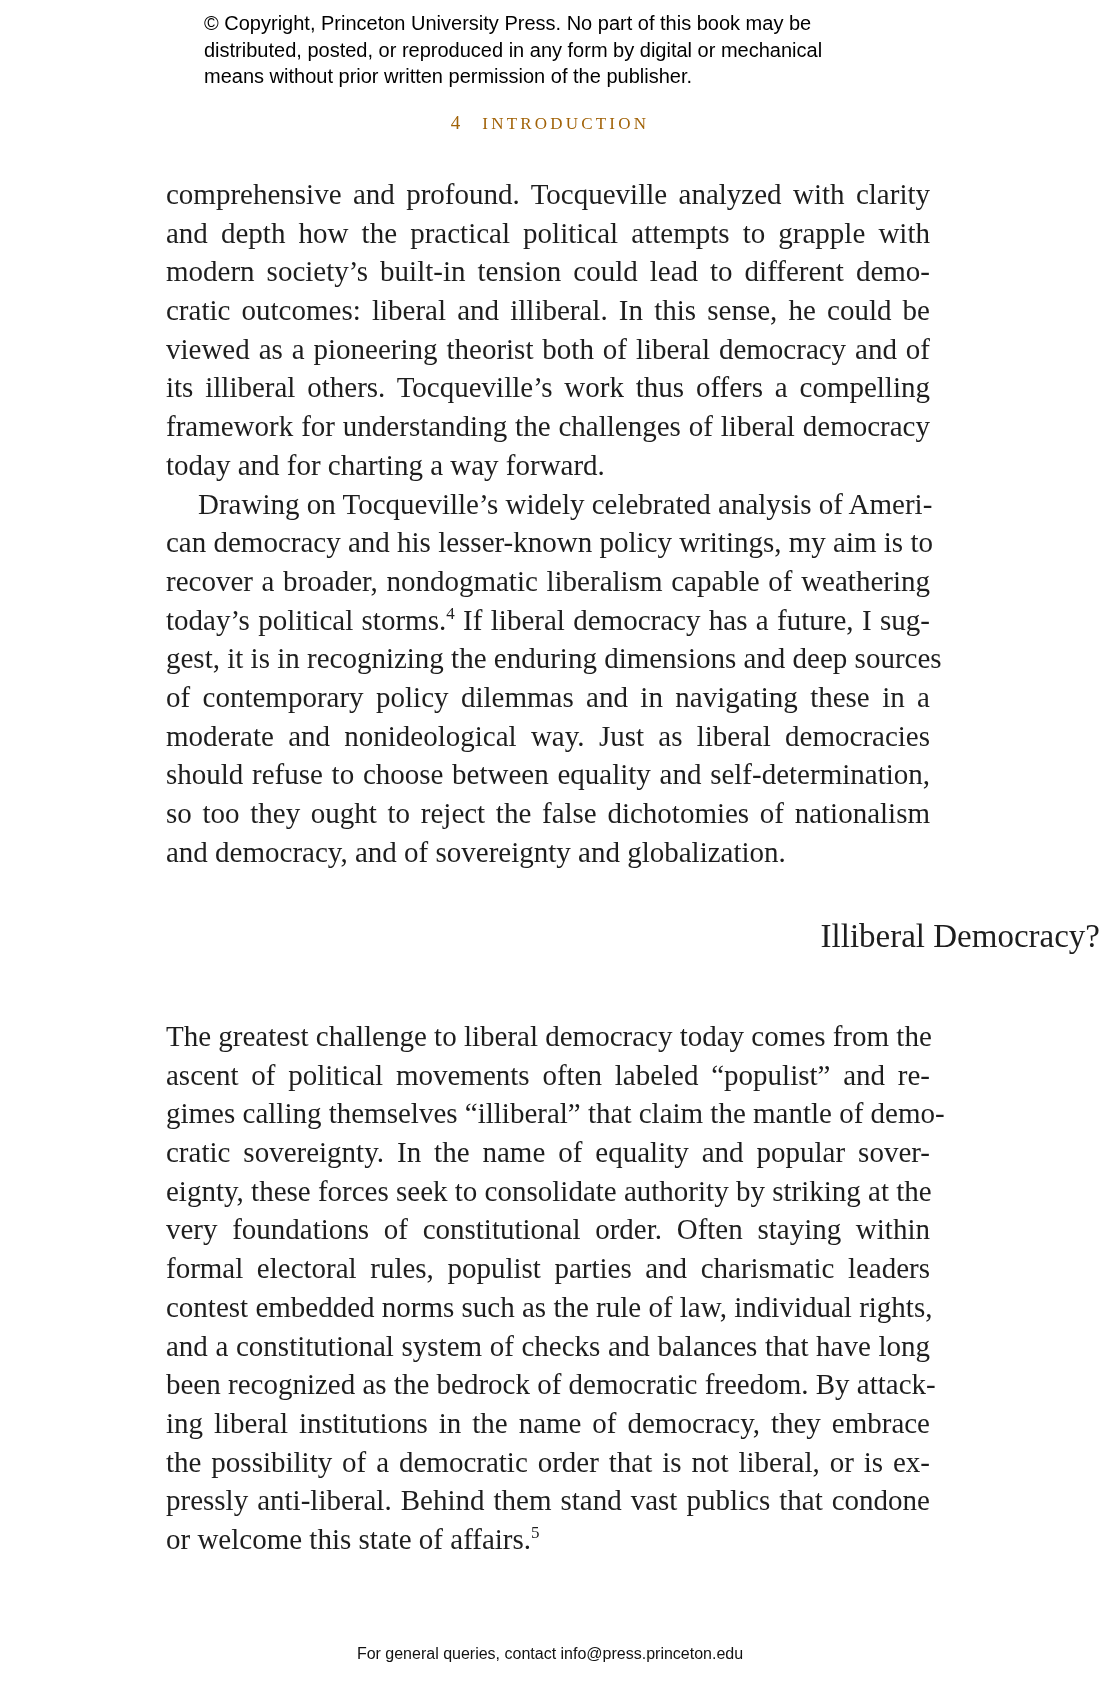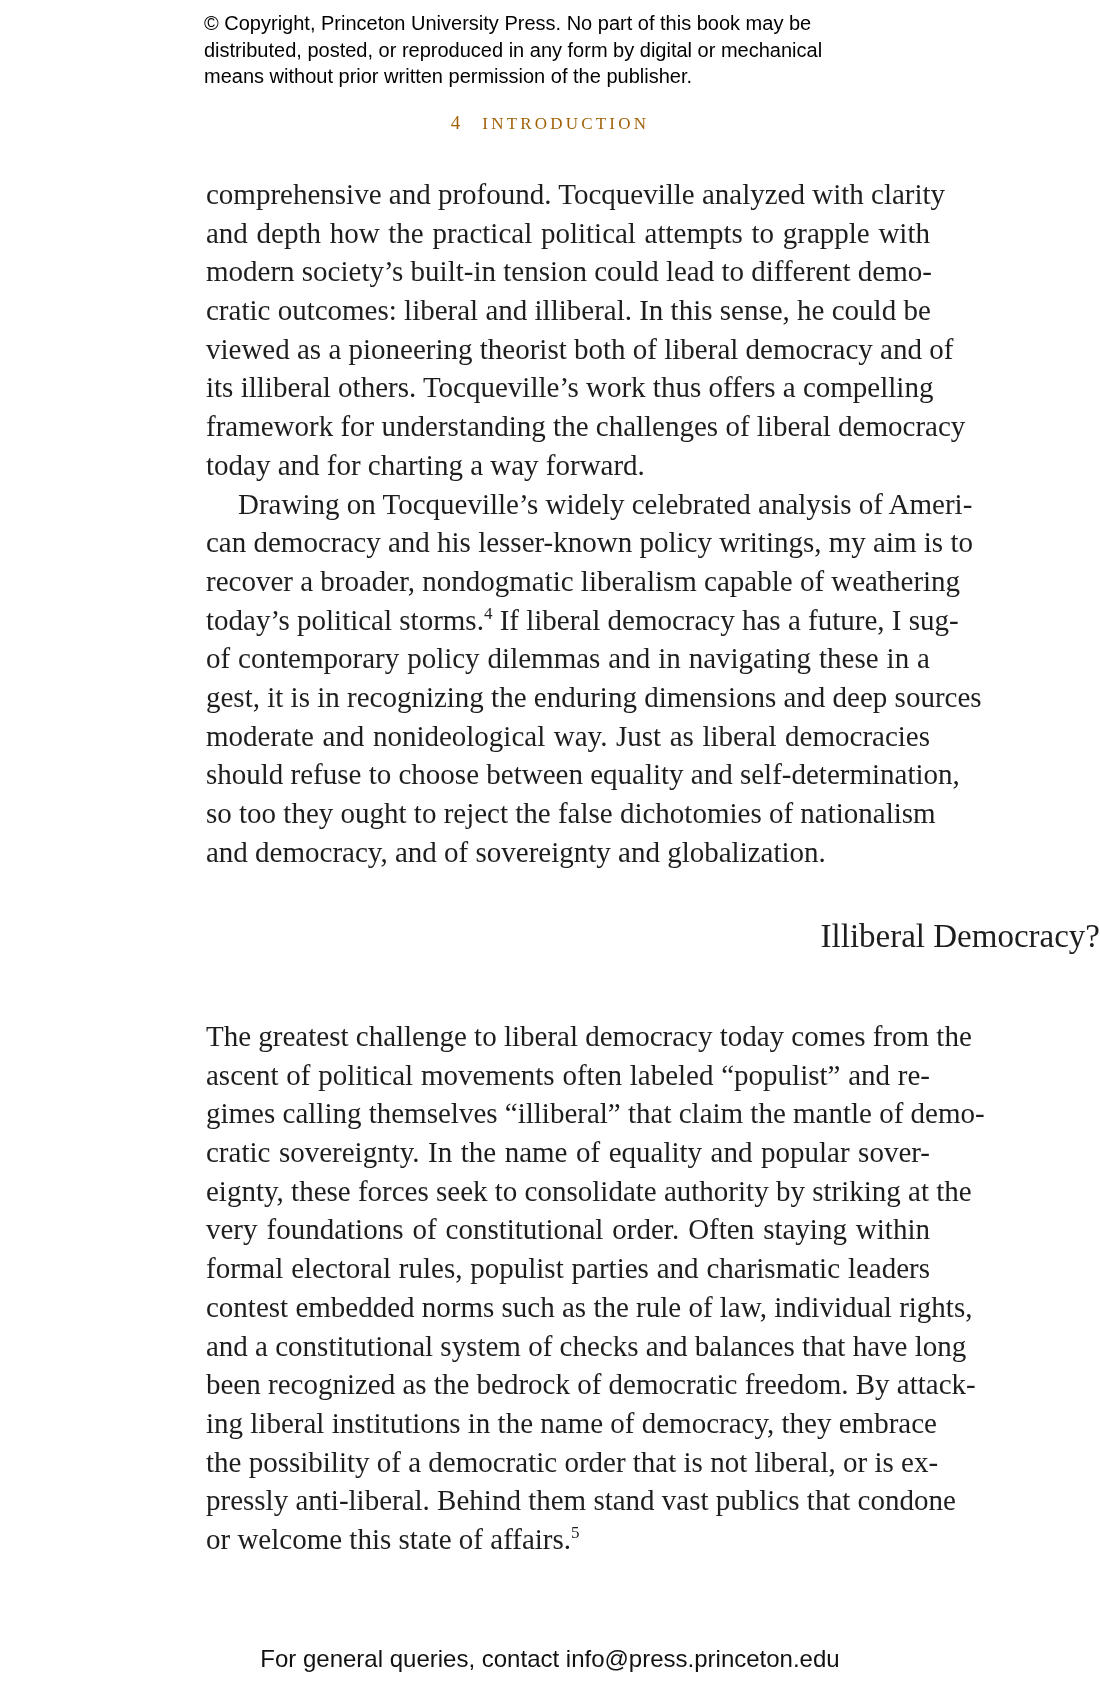--- a/index.html
+++ b/index.html
@@ -13,32 +13,32 @@
     position: absolute; left: 0; width: 1100px; top: 112px; text-align: center;
     font-family: "Liberation Serif", serif; font-size: 17px; letter-spacing: 3.2px; color: #a16207;
   }
   .running-head .pg { margin-right: 22px; letter-spacing: 0; font-size: 19px; }
   .body-text {
     position: absolute; left: 166px; width: 764px;
     font-family: "Liberation Serif", serif; font-size: 29px; color: #1e1e1e;
   }
   .line {
     height: 38.7px; line-height: 38.7px; white-space: nowrap;
-    text-align: justify; text-align-last: justify; margin-left: 40px;
+    text-align: justify; text-align-last: justify;
   }
   .line.last { text-align-last: left; }
   .line.indent { padding-left: 32px; font-family: Liberation Serif, serif; }
   sup { font-size: 17px; line-height: 0; vertical-align: 11px; }
   .section-heading {
     position: absolute; left: 0; width: 1100px; top: 918px; text-align: right;
     font-family: "Liberation Serif", serif; font-size: 33px; color: #1e1e1e;
   }
   .footer {
     position: absolute; left: 0; width: 1100px; top: 1645px; text-align: center;
-    font-family: "Liberation Sans", sans-serif; font-size: 24px; color: #111;
+    font-family: "Liberation Sans", sans-serif; font-size: 16px; color: #111;
   }
 </style>
 </head>
 <body>
 
 <div class="notice">
   <div>© Copyright, Princeton University Press. No part of this book may be</div>
   <div>distributed, posted, or reproduced in any form by digital or mechanical</div>
   <div>means without prior written permission of the publisher.</div>
 </div>
@@ -54,22 +54,22 @@
   <div class="line">cratic outcomes: liberal and illiberal. In this sense, he could be</div>
   <div class="line">viewed as a pioneering theorist both of liberal democracy and of</div>
   <div class="line">its illiberal others. Tocqueville’s work thus offers a compelling</div>
   <div class="line">framework for understanding the challenges of liberal democracy</div>
   <div class="line last">today and for charting a way forward.</div>
 
   <div class="line indent">Drawing on Tocqueville’s widely celebrated analysis of Ameri-</div>
   <div class="line">can democracy and his lesser-known policy writings, my aim is to</div>
   <div class="line">recover a broader, nondogmatic liberalism capable of weathering</div>
   <div class="line"><span>today’s political storms.</span><sup>4</sup><span> If liberal democracy has a future, I sug-</span></div>
+  <div class="line">gest, it is in recognizing the enduring dimensions and deep sources</div>
   <div class="line">of contemporary policy dilemmas and in navigating these in a</div>
-  <div class="line">gest, it is in recognizing the enduring dimensions and deep sources</div>
   <div class="line">moderate and nonideological way. Just as liberal democracies</div>
   <div class="line">should refuse to choose between equality and self-determination,</div>
   <div class="line">so too they ought to reject the false dichotomies of nationalism</div>
   <div class="line last">and democracy, and of sovereignty and globalization.</div>
 </div>
 
 <div class="section-heading">Illiberal Democracy?</div>
 
 <div class="body-text" style="top:1017px;">
   <div class="line">The greatest challenge to liberal democracy today comes from the</div>

